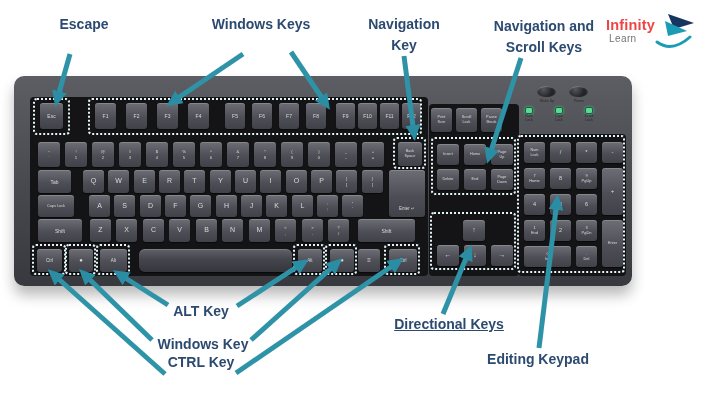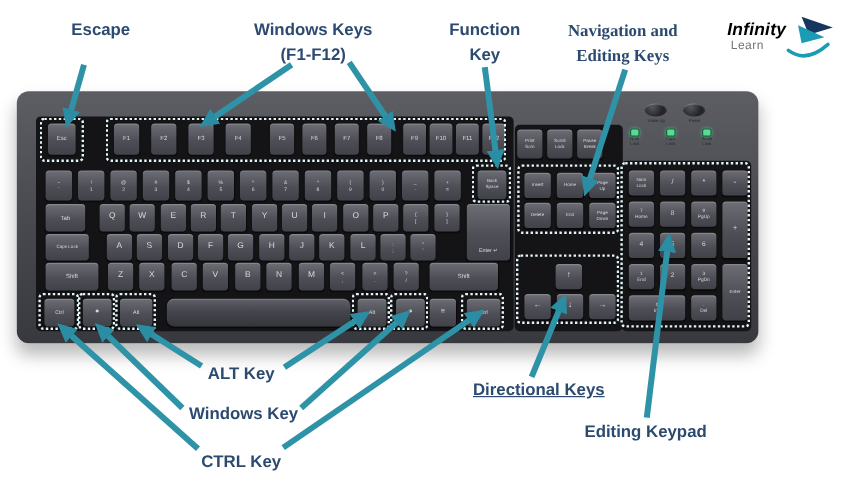--- a/index.html
+++ b/index.html
@@ -37,30 +37,30 @@
   .led{position:absolute;width:6px;height:5px;border-radius:2px;background:#5bdb92;
     border:1px solid #1e5c41;box-shadow:0 0 3px rgba(70,220,150,.8);}
 
   
   .lbl{position:absolute;color:#2c4a70;font-weight:bold;font-size:14px;line-height:21px;
     text-align:center;transform:translateX(-50%);white-space:nowrap;}
 
   #lbl-escape{left:84px;top:14px;}
   #lbl-function{left:261px;top:14px;}
   #lbl-backspace{left:404px;top:14px;}
-  #lbl-navigation{left:519px;top:16px;font-family:Liberation Serif, serif;}
+  #lbl-navigation{left:544px;top:16px;}
   #lbl-alt{left:201px;top:301px;}
   #lbl-windows{left:203px;top:334px;}
-  #lbl-ctrl{left:201px;top:374px;}
+  #lbl-ctrl{left:201px;top:352px;}
   #lbl-directional{left:449px;top:314px;text-decoration:underline;}
   #lbl-numeric{left:538px;top:349px;}
 
   
   #logo{position:absolute;left:606px;top:18px;width:110px;height:44px;}
-  #logo .l1{position:absolute;left:0;top:0;font-size:14.5px;line-height:14px;font-weight:bold;color:#000000;letter-spacing:.2px;font-style:italic;}
+  #logo .l1{position:absolute;left:0;top:0;font-size:14.5px;line-height:14px;font-weight:bold;color:#ef4444;letter-spacing:.2px;}
   #logo .l2{position:absolute;left:3px;top:14px;font-size:10px;line-height:14px;font-weight:normal;color:#737373;letter-spacing:.4px;}
   #logo svg{position:absolute;left:44px;top:-8px;}
 
   #arrow-layer{position:absolute;left:0;top:0;pointer-events:none;}
   .arrow{stroke:#2f93a8;stroke-width:5;marker-end:url(#ah);}
 </style>
 </head>
 <body>
 
 <div id="scene">
@@ -235,29 +235,28 @@
       <div class="dotbox" style="left: 293px; top: 244px; width: 32px; height: 31px;"></div>
       <div class="dotbox" style="left: 325px; top: 244px; width: 32px; height: 31px;"></div>
       <div class="dotbox" style="left: 384px; top: 244px; width: 36px; height: 31px;"></div>
     </div>
 
   <div class="lbl" id="lbl-escape">
     <div>Escape</div>
   </div>
   <div class="lbl" id="lbl-function">
     <div>Windows Keys</div>
-    <div>(F1-F12)</div>
   </div>
   <div class="lbl" id="lbl-backspace">
-    <div>Function</div>
+    <div>Navigation</div>
     <div>Key</div>
   </div>
   <div class="lbl" id="lbl-navigation">
     <div>Navigation and</div>
-    <div>Editing Keys</div>
+    <div>Scroll Keys</div>
   </div>
   <div class="lbl" id="lbl-windows">Windows Key</div>
   <div class="lbl" id="lbl-alt">ALT Key</div>
   <div class="lbl" id="lbl-ctrl">CTRL Key</div>
   <div class="lbl" id="lbl-directional">Directional Keys</div>
   <div class="lbl" id="lbl-numeric">Editing Keypad</div>
 
   <div id="logo">
     <div class="l1">Infinity</div>
     <div class="l2">Learn</div>

